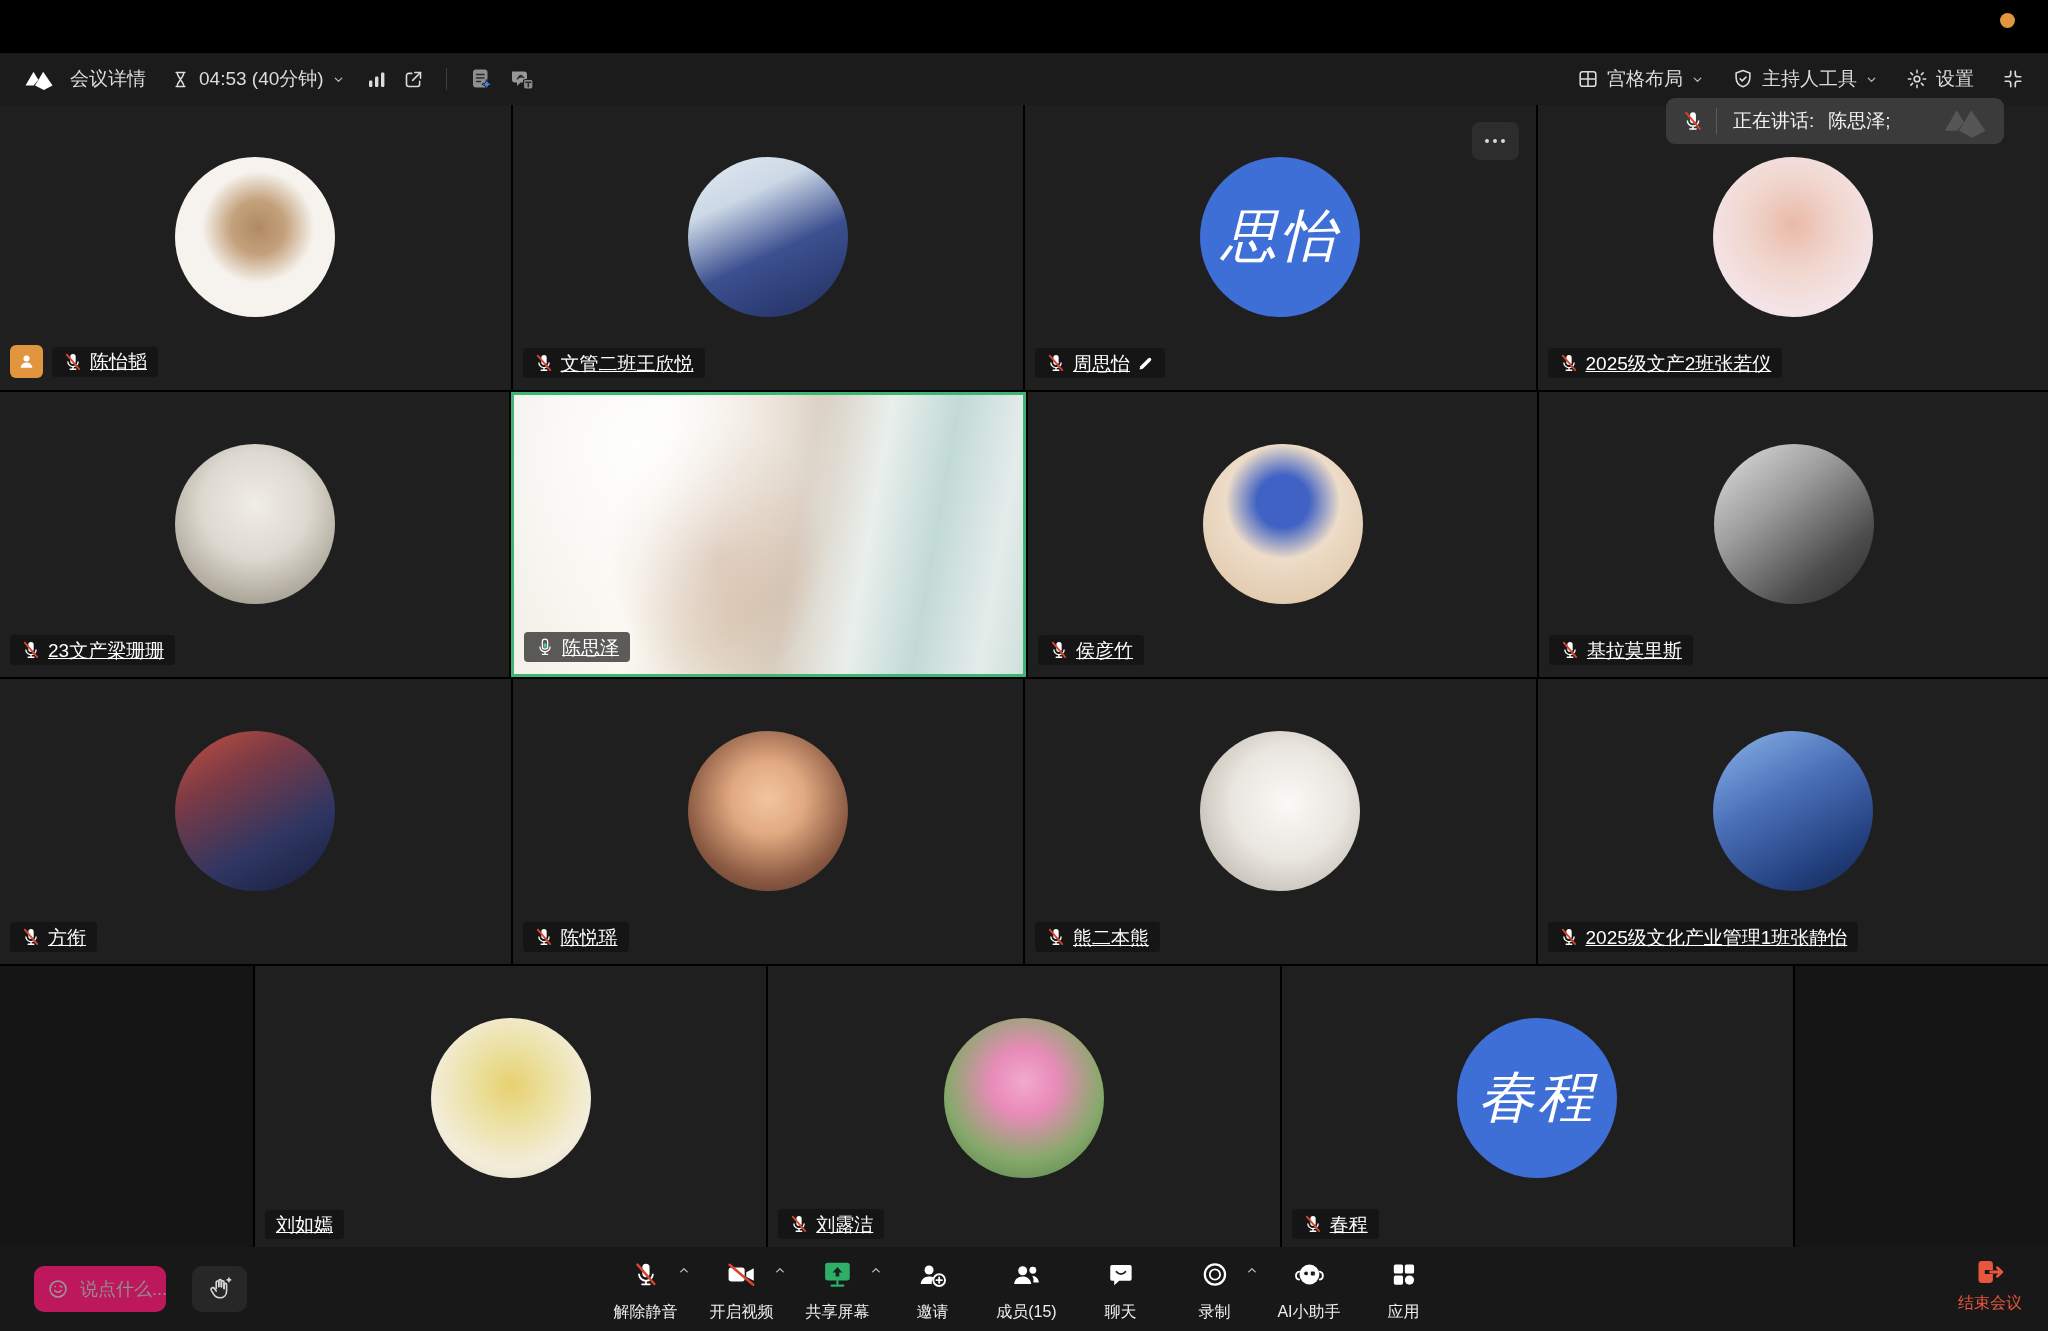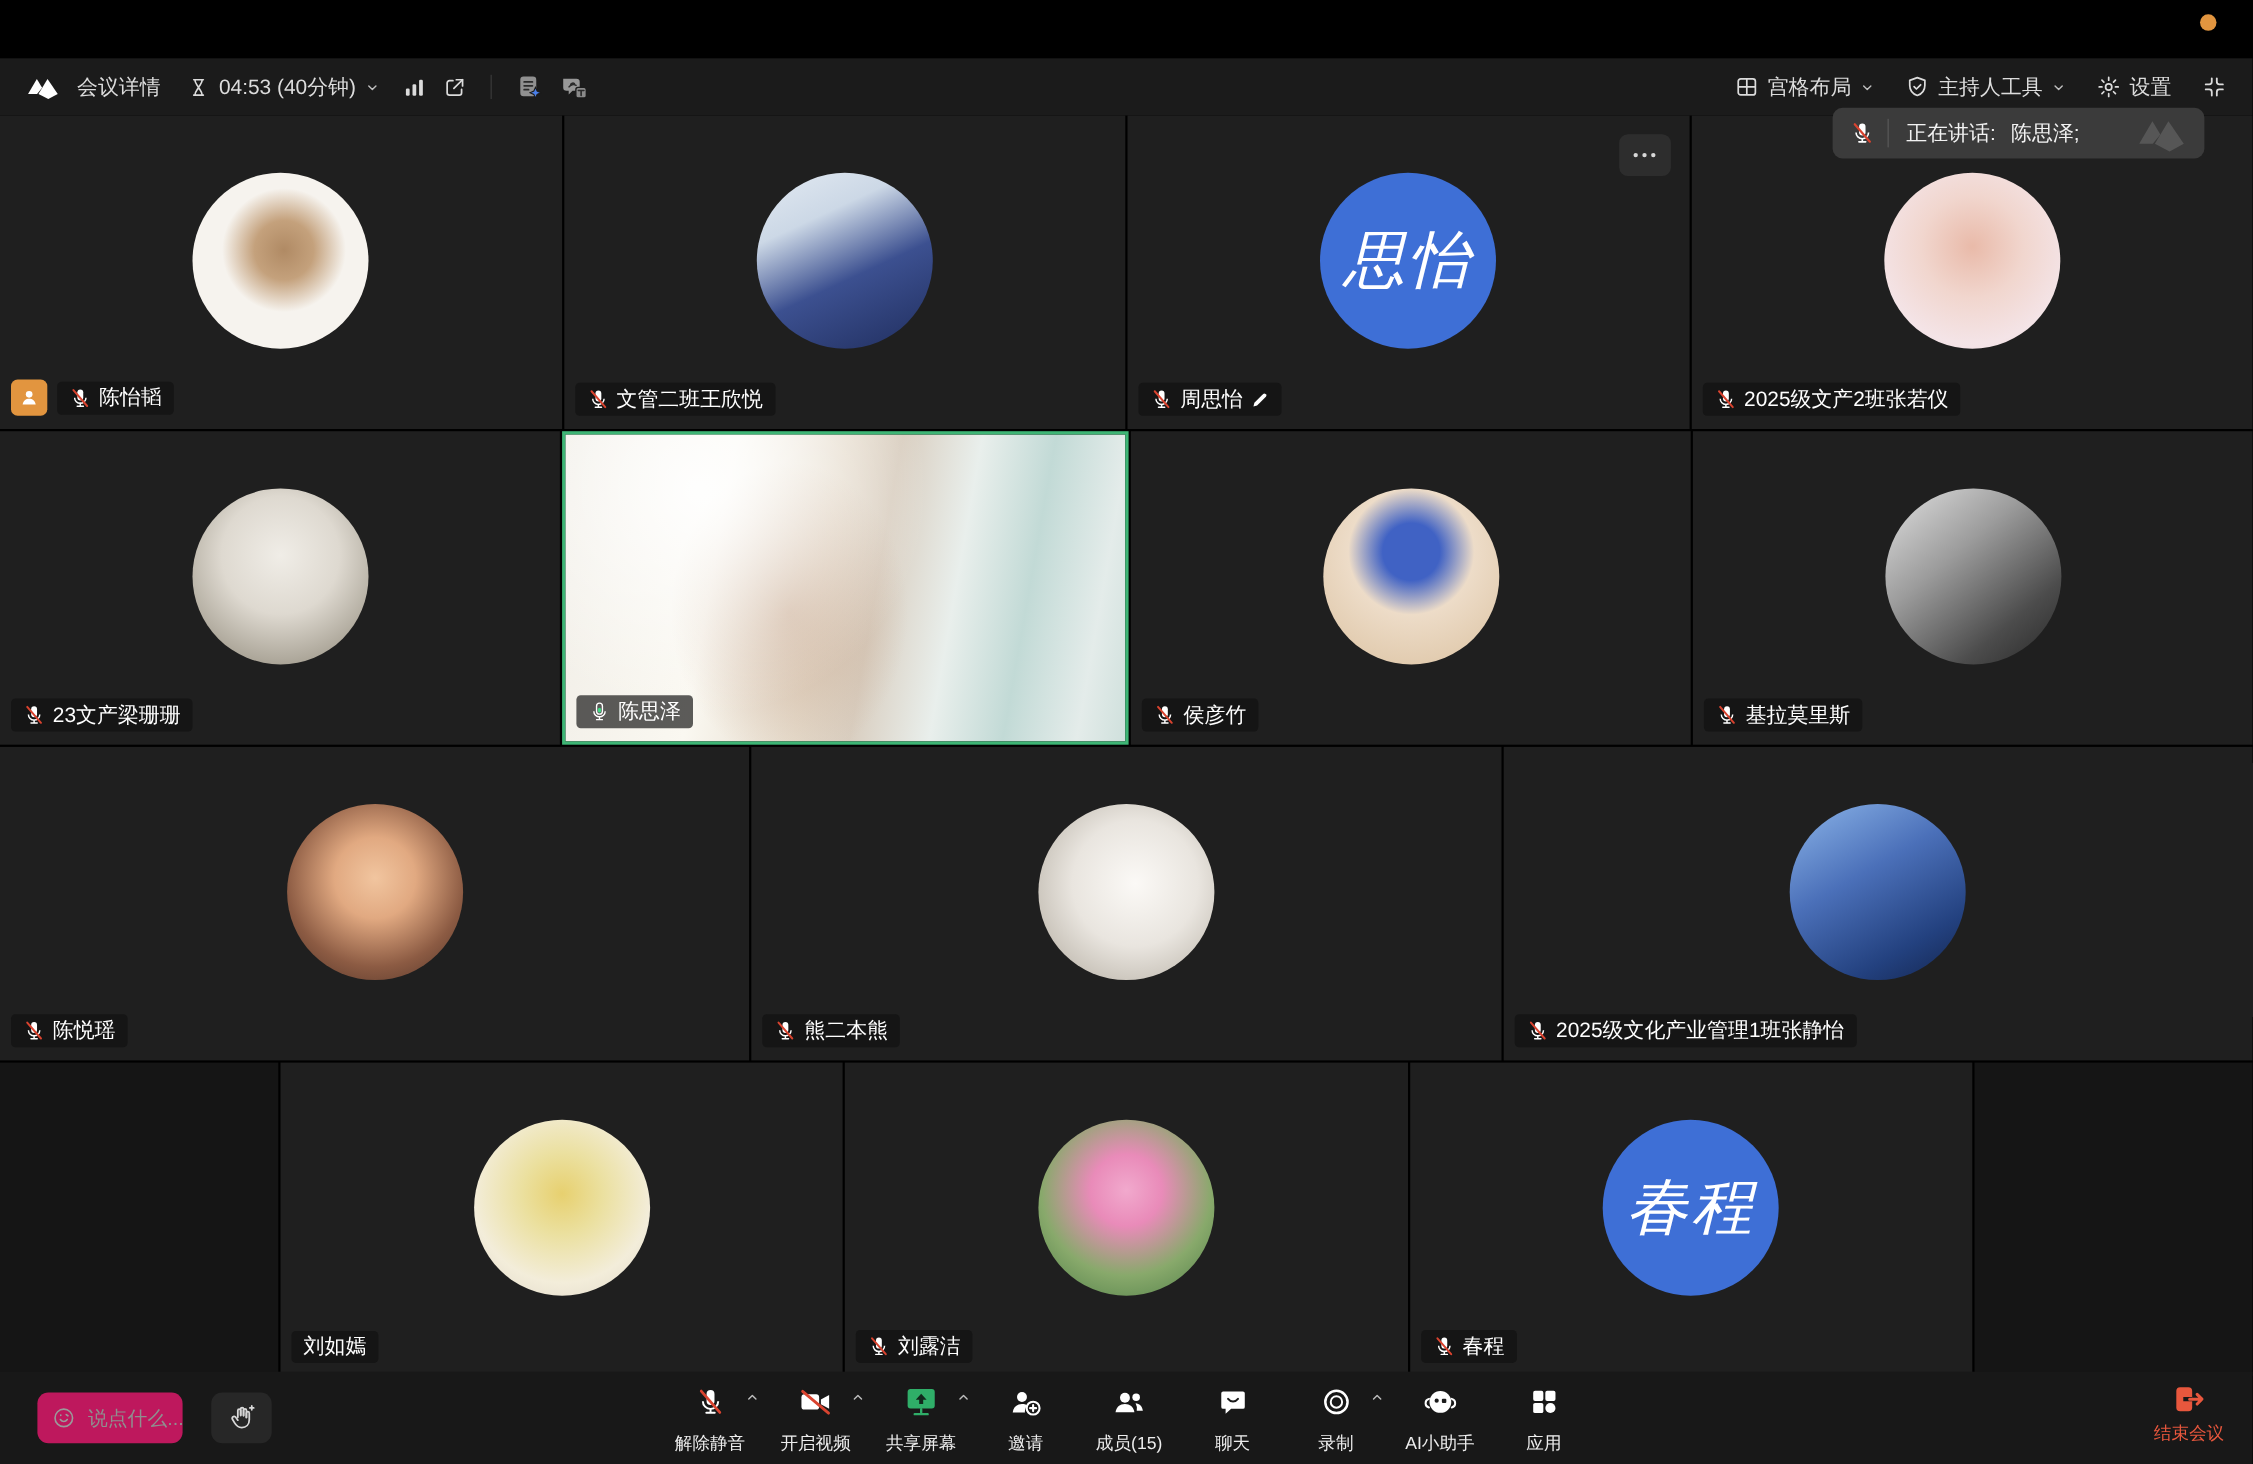--- a/index.html
+++ b/index.html
@@ -36,21 +36,21 @@
   .avatar-text{font-size:56px;color:#fff;letter-spacing:3px;font-weight:500;font-style:italic;}
   .video-tile{border:3px solid #3eb575;
       background:
         radial-gradient(circle at 24% 18%, rgba(255,255,255,.9), rgba(255,255,255,0) 46%),
         radial-gradient(ellipse 150px 190px at 40% 58%, rgba(190,152,124,.55), rgba(190,152,124,0) 72%),
         linear-gradient(100deg,#f1eee7 0%,#faf8f1 28%,#e6dccd 46%,#d9cec0 55%,#e9efec 68%,#c2dad6 80%,#e4ecea 92%,#cfe0dc 100%);}
   .tile-bottom{position:absolute;left:10px;bottom:12px;display:flex;align-items:center;gap:9px;z-index:3;}
   .role-badge{display:flex;width:33px;height:33px;border-radius:6px;background:#e2953f;
               align-items:center;justify-content:center;}
   .name-pill{display:flex;align-items:center;gap:7px;background:rgba(16,16,16,.68);border-radius:4px;
-             padding:5px 11px;font-size:19px;color:#fff;white-space:nowrap;line-height:1;}
+             padding:5px 11px;font-size:19px;color:#fff;white-space:nowrap;line-height:1;text-decoration:underline;}
   .mic-wrap,.edit-wrap{display:flex;align-items:center;}
   .more-btn{display:flex;position:absolute;top:17px;right:17px;width:47px;height:38px;border-radius:8px;
             background:rgba(46,46,46,.95);align-items:center;justify-content:center;gap:4px;z-index:4;}
   .more-btn i{width:4px;height:4px;border-radius:50%;background:#d8d8d8;}
 
   
   .bottombar{position:absolute;left:0;right:0;bottom:0;height:84px;background:#181818;z-index:8;}
   .msg-box{position:absolute;left:34px;top:19px;display:flex;align-items:center;gap:9px;background:#be185d;
            border-radius:10px;height:46px;padding:0 13px;box-sizing:border-box;width:132px;}
   .msg-input{background:transparent;border:none;outline:none;color:#cfcfcf;font-size:18px;width:92px;
@@ -389,20 +389,41 @@
                 </svg>
               </span>
         <span>基拉莫里斯</span>
 
       </span>
     </div>
   </div>
       </div>
       <div class="grid-row">
         <div class="tile">
+    <div class="avatar" style="background: linear-gradient(150deg, rgb(194, 82, 63) 0%, rgb(124, 58, 69) 30%, rgb(47, 54, 98) 66%, rgb(23, 29, 59) 100%);">
+      <span class="avatar-text"></span>
+    </div>
+
+    <div class="tile-bottom">
+
+      <span class="name-pill">
+        <span class="mic-wrap">
+                <svg width="20" height="20" viewBox="0 0 24 24">
+                  <rect x="8.8" y="2.4" width="6.4" height="12" rx="3.2" fill="#fff"></rect>
+                  <path d="M5.8 11.4a6.2 6.2 0 0 0 12.4 0" fill="none" stroke="#fff" stroke-width="1.6"></path>
+                  <path d="M12 17.6v3.1M8.6 20.7h6.8" stroke="#fff" stroke-width="1.6" stroke-linecap="round"></path>
+                  <path d="M4.5 3.2l15 17.3" stroke="#d9432f" stroke-width="2.2" stroke-linecap="round"></path>
+                </svg>
+              </span>
+        <span>方衔</span>
+
+      </span>
+    </div>
+  </div>
+        <div class="tile">
     <div class="avatar" style="background: radial-gradient(circle at 50% 42%, rgb(241, 197, 159) 0%, rgb(225, 169, 129) 30%, rgb(140, 91, 67) 66%, rgb(75, 47, 37) 100%);">
       <span class="avatar-text"></span>
     </div>
 
     <div class="tile-bottom">
 
       <span class="name-pill">
         <span class="mic-wrap">
                 <svg width="20" height="20" viewBox="0 0 24 24">
                   <rect x="8.8" y="2.4" width="6.4" height="12" rx="3.2" fill="#fff"></rect>

